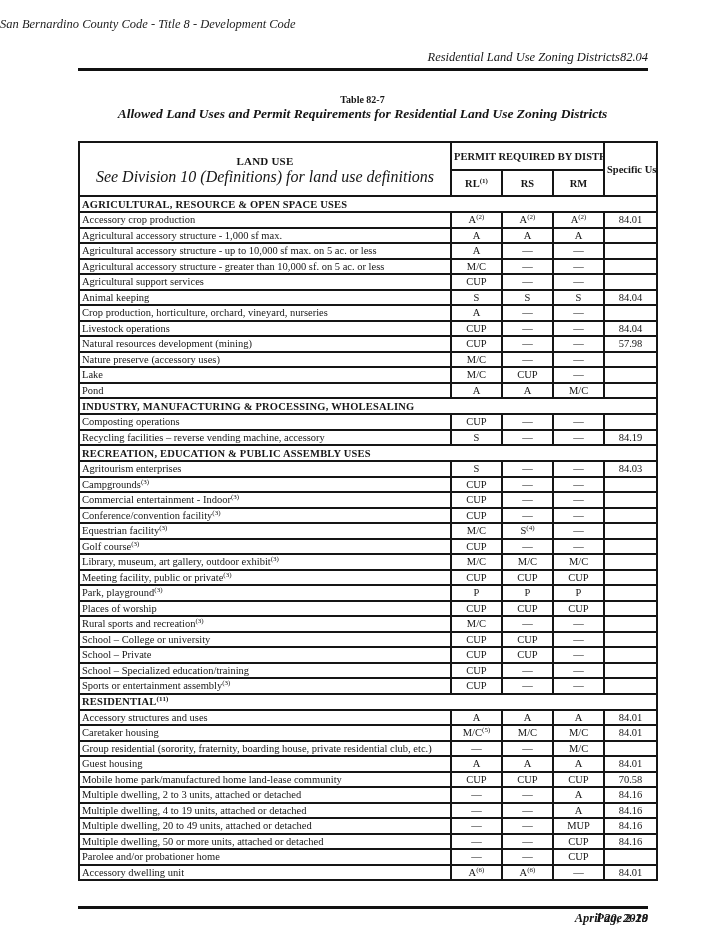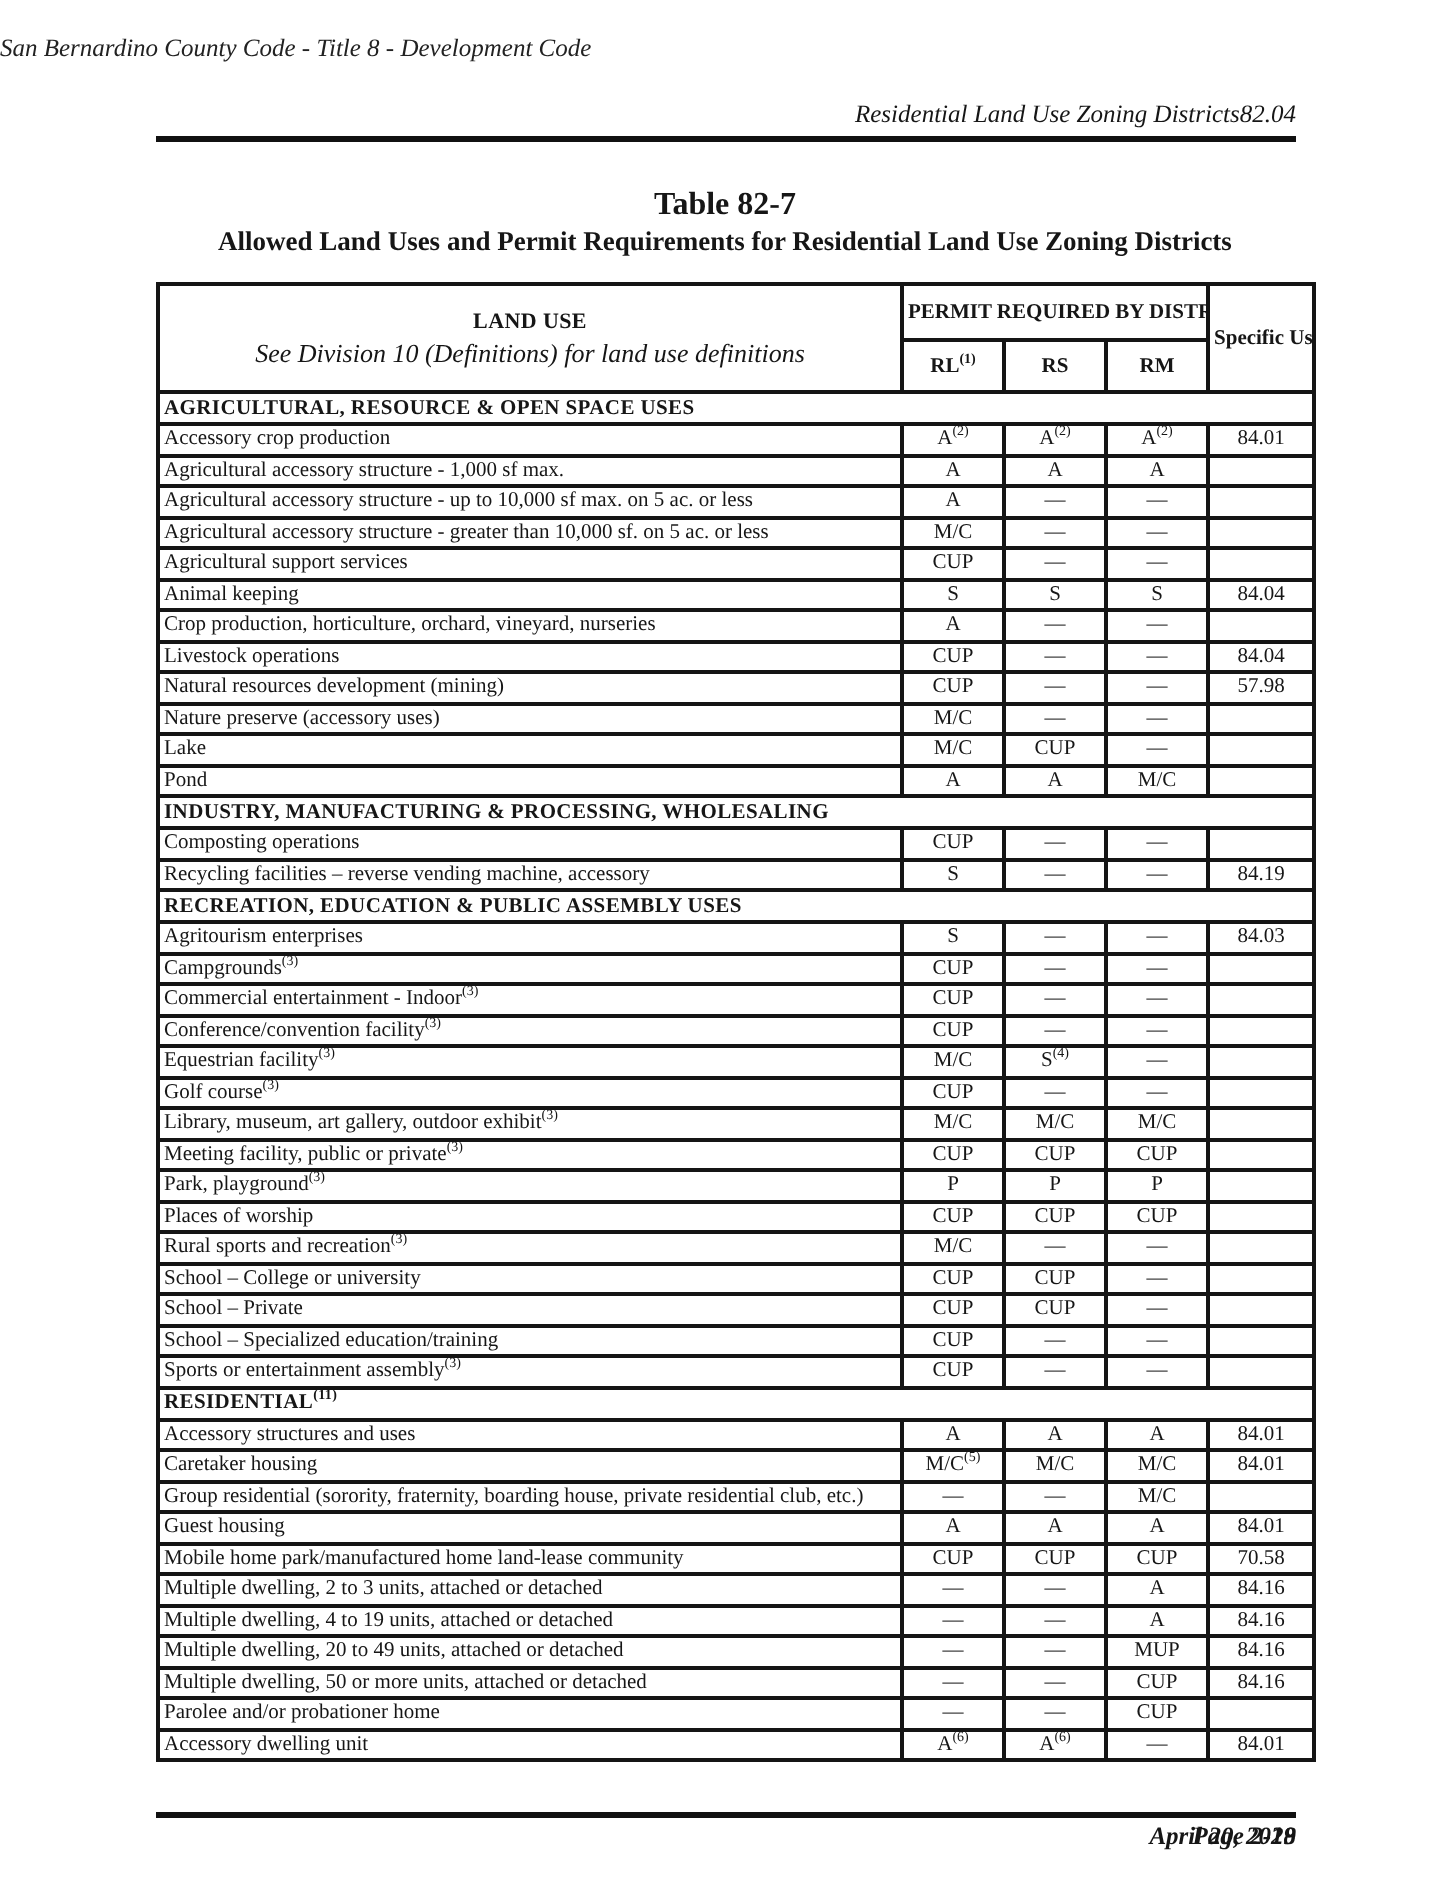--- a/index.html
+++ b/index.html
@@ -12,40 +12,40 @@
     position:absolute; top:17px; left:0; width:725px; 
     font-style:italic; font-size:12.5px; color:#222;
   }
   .running-head {
     position:absolute; top:50px; left:78px; width:570px;
     display:flex; justify-content:flex-end; align-items:flex-end;
     font-style:italic; font-size:12.5px;
     border-bottom:3px solid #111; padding-bottom:3px;
   }
   .table-title-block { position:absolute; top:94px; left:0; width:725px; text-align:center; }
-  .table-title { font-weight:bold; font-size:16px; }
-  .table-subtitle { font-weight:bold; font-size:13.5px; margin-top:1px; }
+  .table-title { font-weight:bold; font-size:10px; }
+  .table-subtitle { font-weight:bold; font-size:13.5px; margin-top:1px;font-style:italic; }
 
   table.landuse {
     position:absolute; top:141px; left:78px; width:578px;
     border-collapse:collapse; table-layout:fixed;
   }
   table.landuse col.c-use { width:372px; }
   table.landuse col.c-rl  { width:51px; }
   table.landuse col.c-rs  { width:51px; }
   table.landuse col.c-rm  { width:51px; }
   table.landuse col.c-reg { width:53px; }
 
   table.landuse th, table.landuse td {
     border:2px solid #151515; padding:0 2px; font-size:10.5px; line-height:13px;
     overflow:hidden; white-space:nowrap;
   }
   th.h-landuse { vertical-align:middle; text-align:center; height:52px; }
   .h-landuse-main { font-weight:bold; font-size:11px; letter-spacing:.2px; }
-  .h-landuse-note { font-style:italic; font-weight:normal; font-size:13px; margin-top:2px; }
+  .h-landuse-note { font-style:italic; font-weight:normal; font-size:16px; margin-top:2px; }
   th.h-permit { text-align:center; font-weight:bold; font-size:10.5px; line-height:12px;
                 white-space:normal; padding:2px 6px; }
   th.h-district { text-align:center; font-weight:bold; font-size:11px; height:24px; }
   th.h-reg { text-align:center; font-weight:bold; font-size:10.5px; line-height:12px;
              white-space:normal; border-left:5px double #151515; padding:2px 3px; }
 
   td.sec-cell {
     border-left:none; border-right:none; font-weight:bold; font-size:11px;
     letter-spacing:.2px; padding:1px 1px; height:14px;
   }

